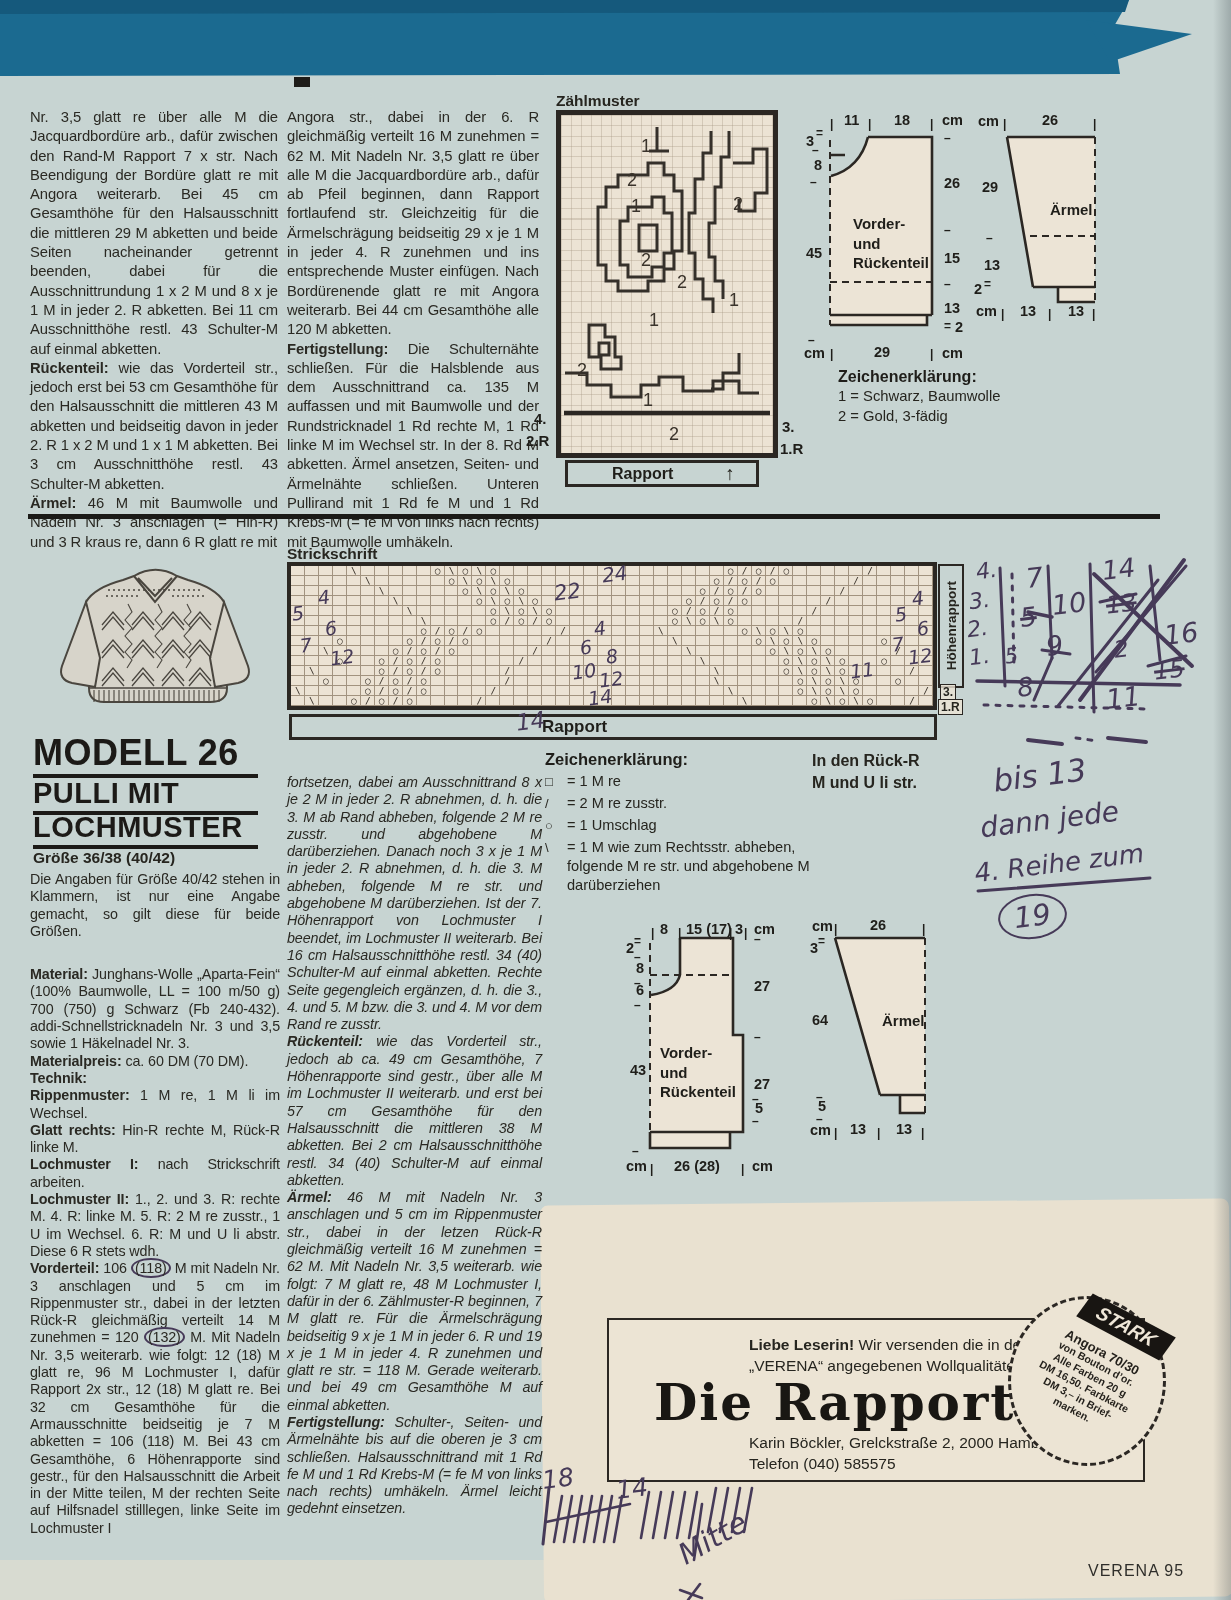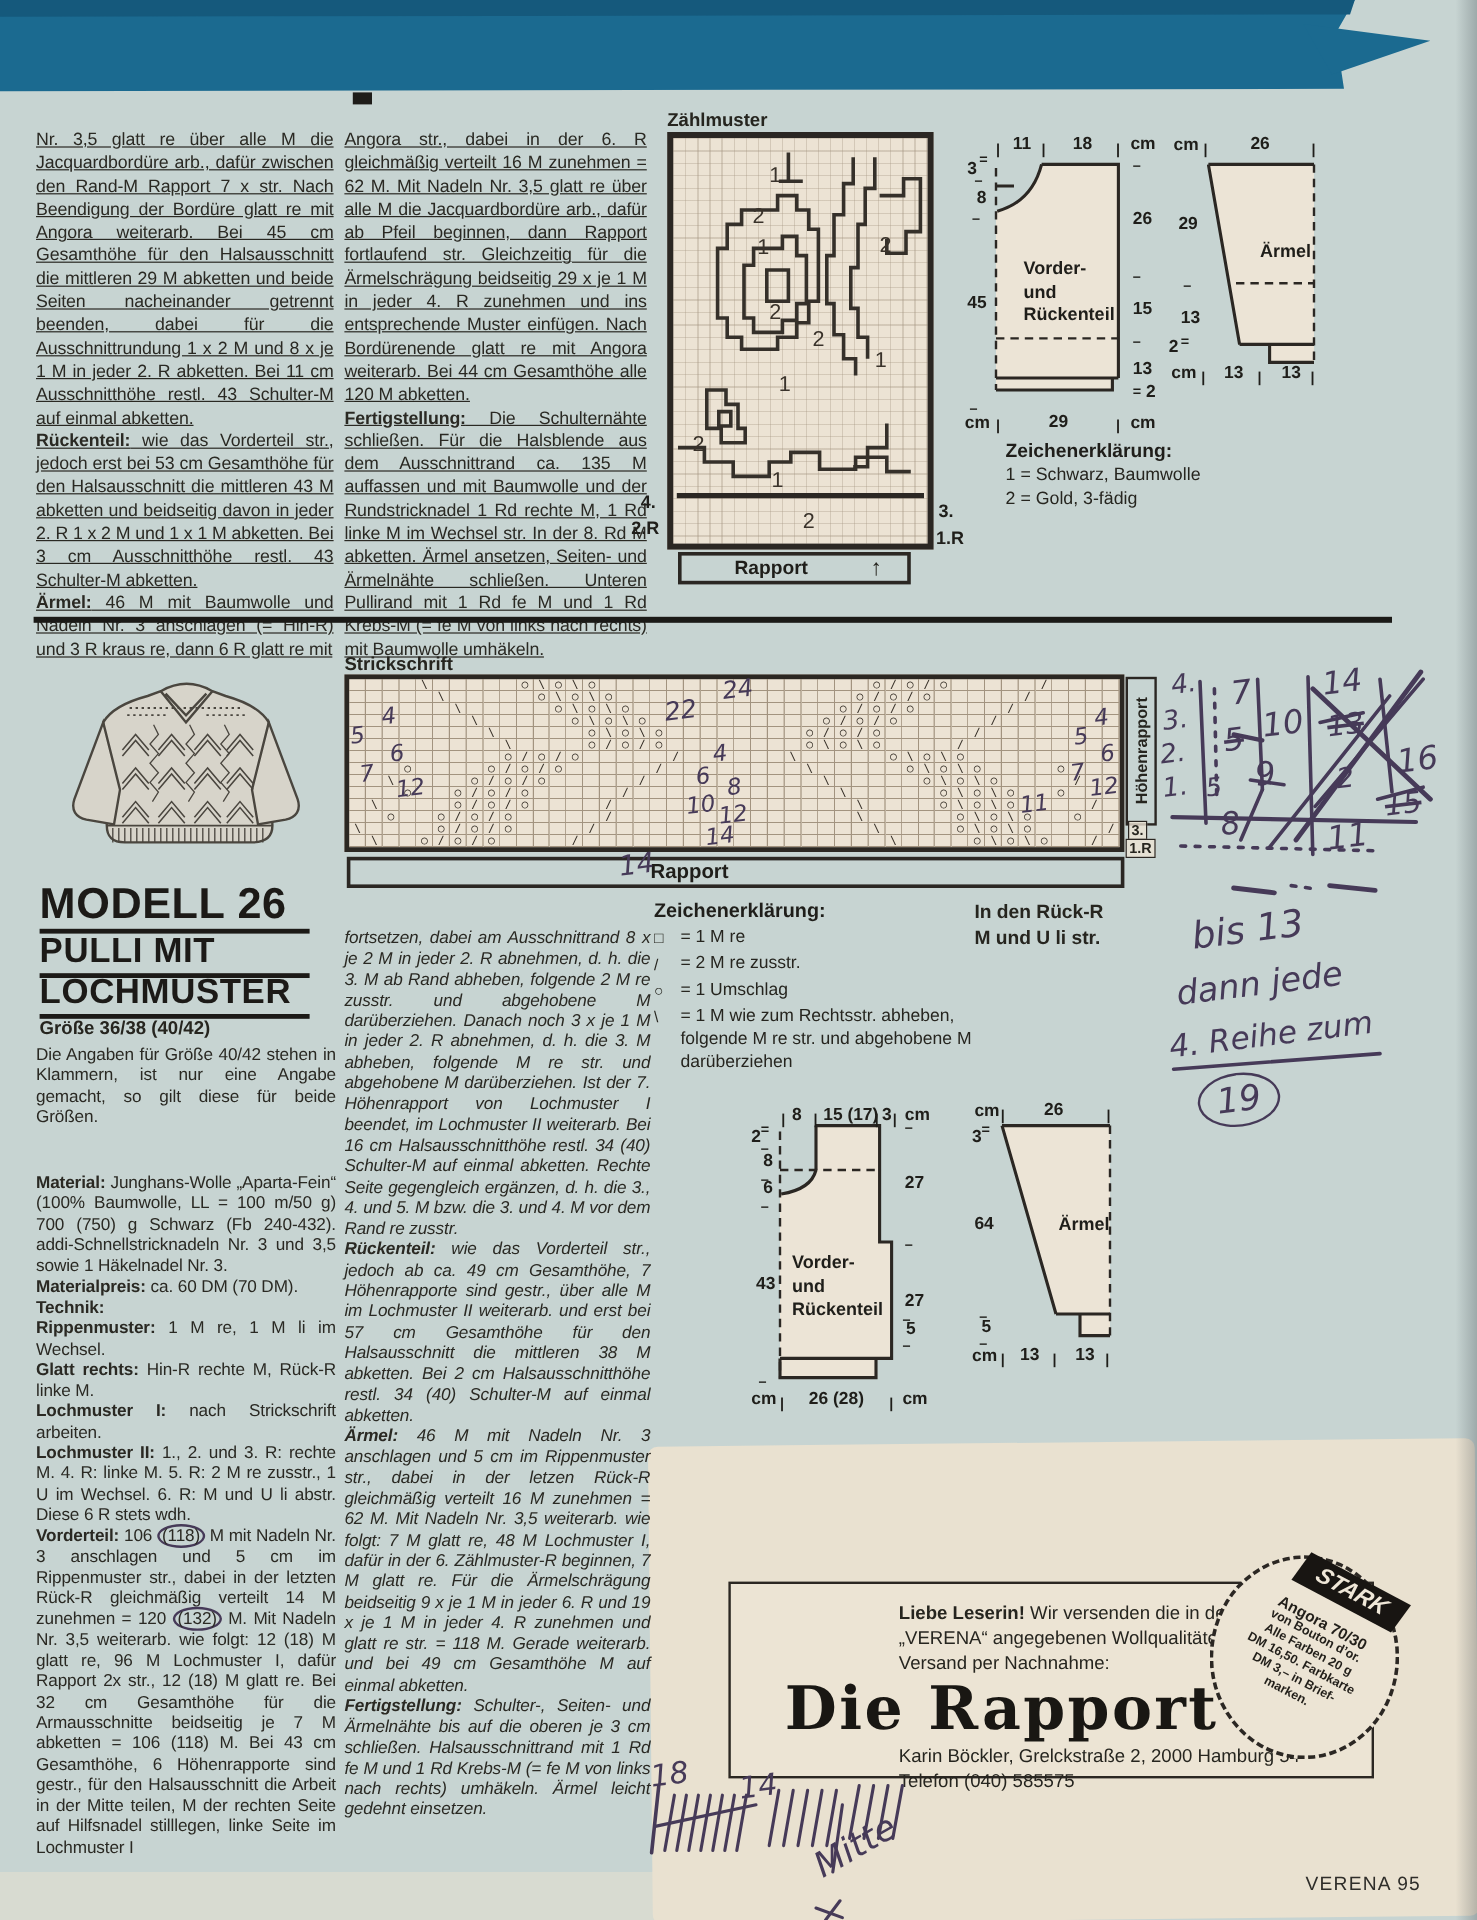--- a/index.html
+++ b/index.html
@@ -1,21 +1,21 @@
 <!DOCTYPE html>
 <html><head>
 <meta charset="utf-8">
 <style>
   html,body{margin:0;padding:0;background:#8f9c9c;}
   #page{position:relative;width:1231px;height:1600px;background:#c7d4d2;overflow:hidden;
         font-family:"Liberation Sans",sans-serif;color:#26251f;}
   .abs{position:absolute;}
   
   .col{position:absolute;text-align:justify;color:#2a2923;letter-spacing:-0.1px;}
-  .coltop{font-size:14.8px;line-height:19.3px;text-decoration:underline;}
+  .coltop{font-size:14.8px;line-height:19.3px;}
   .collow{font-size:14.3px;line-height:17.3px;}
   .para b{font-weight:bold;}
   .circ2{border:2px solid #463a58;border-radius:50%;padding:0 2px;}
   
   .bighead{position:absolute;font-weight:800;color:#1c1a17;border-bottom:4px solid #1c1a17;
            padding-bottom:3px;line-height:1;letter-spacing:0.5px;}
   
   #zm-box{position:absolute;left:556px;top:110px;width:222px;height:348px;box-sizing:border-box;
           border:5px solid #2b2723;background-color:#ece3d4;
           background-image:repeating-linear-gradient(to right,#a2937f55 0 1px,transparent 1px 10.05px),
@@ -240,21 +240,21 @@
       <path d="M139,64 l4,8 l-7,8 l7,8 l-7,8 l7,8 l-7,8 l7,8 l-5,8" fill="none" stroke="#4a463f" stroke-width="1.1"></path>
     </svg>
 
   <div class="bighead" style="left:33px;top:735px;width:225px;font-size:36px">MODELL 26</div>
   <div class="bighead" style="left:33px;top:779px;width:225px;font-size:29px">PULLI MIT</div>
   <div class="bighead" style="left:33px;top:813px;width:225px;font-size:29px;border-bottom-width:4px">LOCHMUSTER</div>
   <div class="abs" style="left:33px;top:849px;font-weight:bold;font-size:15.5px">Größe 36/38 (40/42)</div>
 
   <div id="col-left" class="col collow" style="left:30px;top:871px;width:250px;">
       <div class="para">Die Angaben für Größe 40/42 stehen in Klammern, ist nur eine Angabe gemacht, so gilt diese für beide Größen.</div>
-      <div class="para" style="margin-top: 38px;"><b>Material:</b> Junghans-Wolle „Aparta-Fein“ (100% Baumwolle, LL = 100 m/50 g) 700 (750) g Schwarz (Fb 240-432). addi-Schnellstricknadeln Nr. 3 und 3,5 sowie 1 Häkelnadel Nr. 3.</div>
+      <div class="para" style="margin-top: 26px;"><b>Material:</b> Junghans-Wolle „Aparta-Fein“ (100% Baumwolle, LL = 100 m/50 g) 700 (750) g Schwarz (Fb 240-432). addi-Schnellstricknadeln Nr. 3 und 3,5 sowie 1 Häkelnadel Nr. 3.</div>
       <div class="para"><b>Materialpreis:</b> ca. 60 DM (70 DM).</div>
       <div class="para"><b>Technik:</b></div>
       <div class="para"><b>Rippenmuster:</b> 1 M re, 1 M li im Wechsel.</div>
       <div class="para"><b>Glatt rechts:</b> Hin-R rechte M, Rück-R linke M.</div>
       <div class="para"><b>Lochmuster I:</b> nach Strickschrift arbeiten.</div>
       <div class="para"><b>Lochmuster II:</b> 1., 2. und 3. R: rechte M. 4. R: linke M. 5. R: 2 M re zusstr., 1 U im Wechsel. 6. R: M und U li abstr. Diese 6 R stets wdh.</div>
       <div class="para"><b>Vorderteil:</b> 106 <span class="circ2">(118)</span> M mit Nadeln Nr. 3 anschlagen und 5 cm im Rippenmuster str., dabei in der letzten Rück-R gleichmäßig verteilt 14 M zunehmen = 120 <span class="circ2">(132)</span> M. Mit Nadeln Nr. 3,5 weiterarb. wie folgt: 12 (18) M glatt re, 96 M Lochmuster I, dafür Rapport 2x str., 12 (18) M glatt re. Bei 32 cm Gesamthöhe für die Armausschnitte beidseitig je 7 M abketten = 106 (118) M. Bei 43 cm Gesamthöhe, 6 Höhenrapporte sind gestr., für den Halsausschnitt die Arbeit in der Mitte teilen, M der rechten Seite auf Hilfsnadel stilllegen, linke Seite im Lochmuster I</div>
     </div>
   <div id="col-mid" class="col collow" style="left:287px;top:774px;width:255px;font-style:italic;">
       <div class="para">fortsetzen, dabei am Ausschnittrand 8 x je 2 M in jeder 2. R abnehmen, d. h. die 3. M ab Rand abheben, folgende 2 M re zusstr. und abgehobene M darüberziehen. Danach noch 3 x je 1 M in jeder 2. R abnehmen, d. h. die 3. M abheben, folgende M re str. und abgehobene M darüberziehen. Ist der 7. Höhenrapport von Lochmuster I beendet, im Lochmuster II weiterarb. Bei 16 cm Halsausschnitthöhe restl. 34 (40) Schulter-M auf einmal abketten. Rechte Seite gegengleich ergänzen, d. h. die 3., 4. und 5. M bzw. die 3. und 4. M vor dem Rand re zusstr.</div>
@@ -1015,21 +1015,20 @@
         <span class="dim" style="left: 69px; top: 234px; font-size: 12px;">|</span>
         <span class="dim" style="left: 88px; top: 229px; font-size: 14.5px;">13</span>
         <span class="dim" style="left: 113px; top: 234px; font-size: 12px;">|</span>
       </div>
     <div class="sc-name" style="left:74px;top:118px">Ärmel</div>
   </div>
 
   <div id="ad-box">
     <div class="l1"><b>Liebe Leserin!</b><span> Wir versenden die in der</span></div>
     <div class="l1">„VERENA“ angegebenen Wollqualitäten.</div>
-    <div class="l1">Versand per Nachnahme:</div>
     <div id="ad-brand">Die Rapport</div>
     <div class="l1">Karin Böckler, Grelckstraße 2, 2000 Hamburg 54</div>
     <div class="l1">Telefon (040) 585575</div>
   </div>
   <div id="stamp">
     <div id="stamp-lines">
         <div style="font-size: 13px;">Angora 70/30</div>
         <div>von Bouton d’or.</div>
         <div>Alle Farben 20 g</div>
         <div>DM 16,50. Farbkarte</div>

